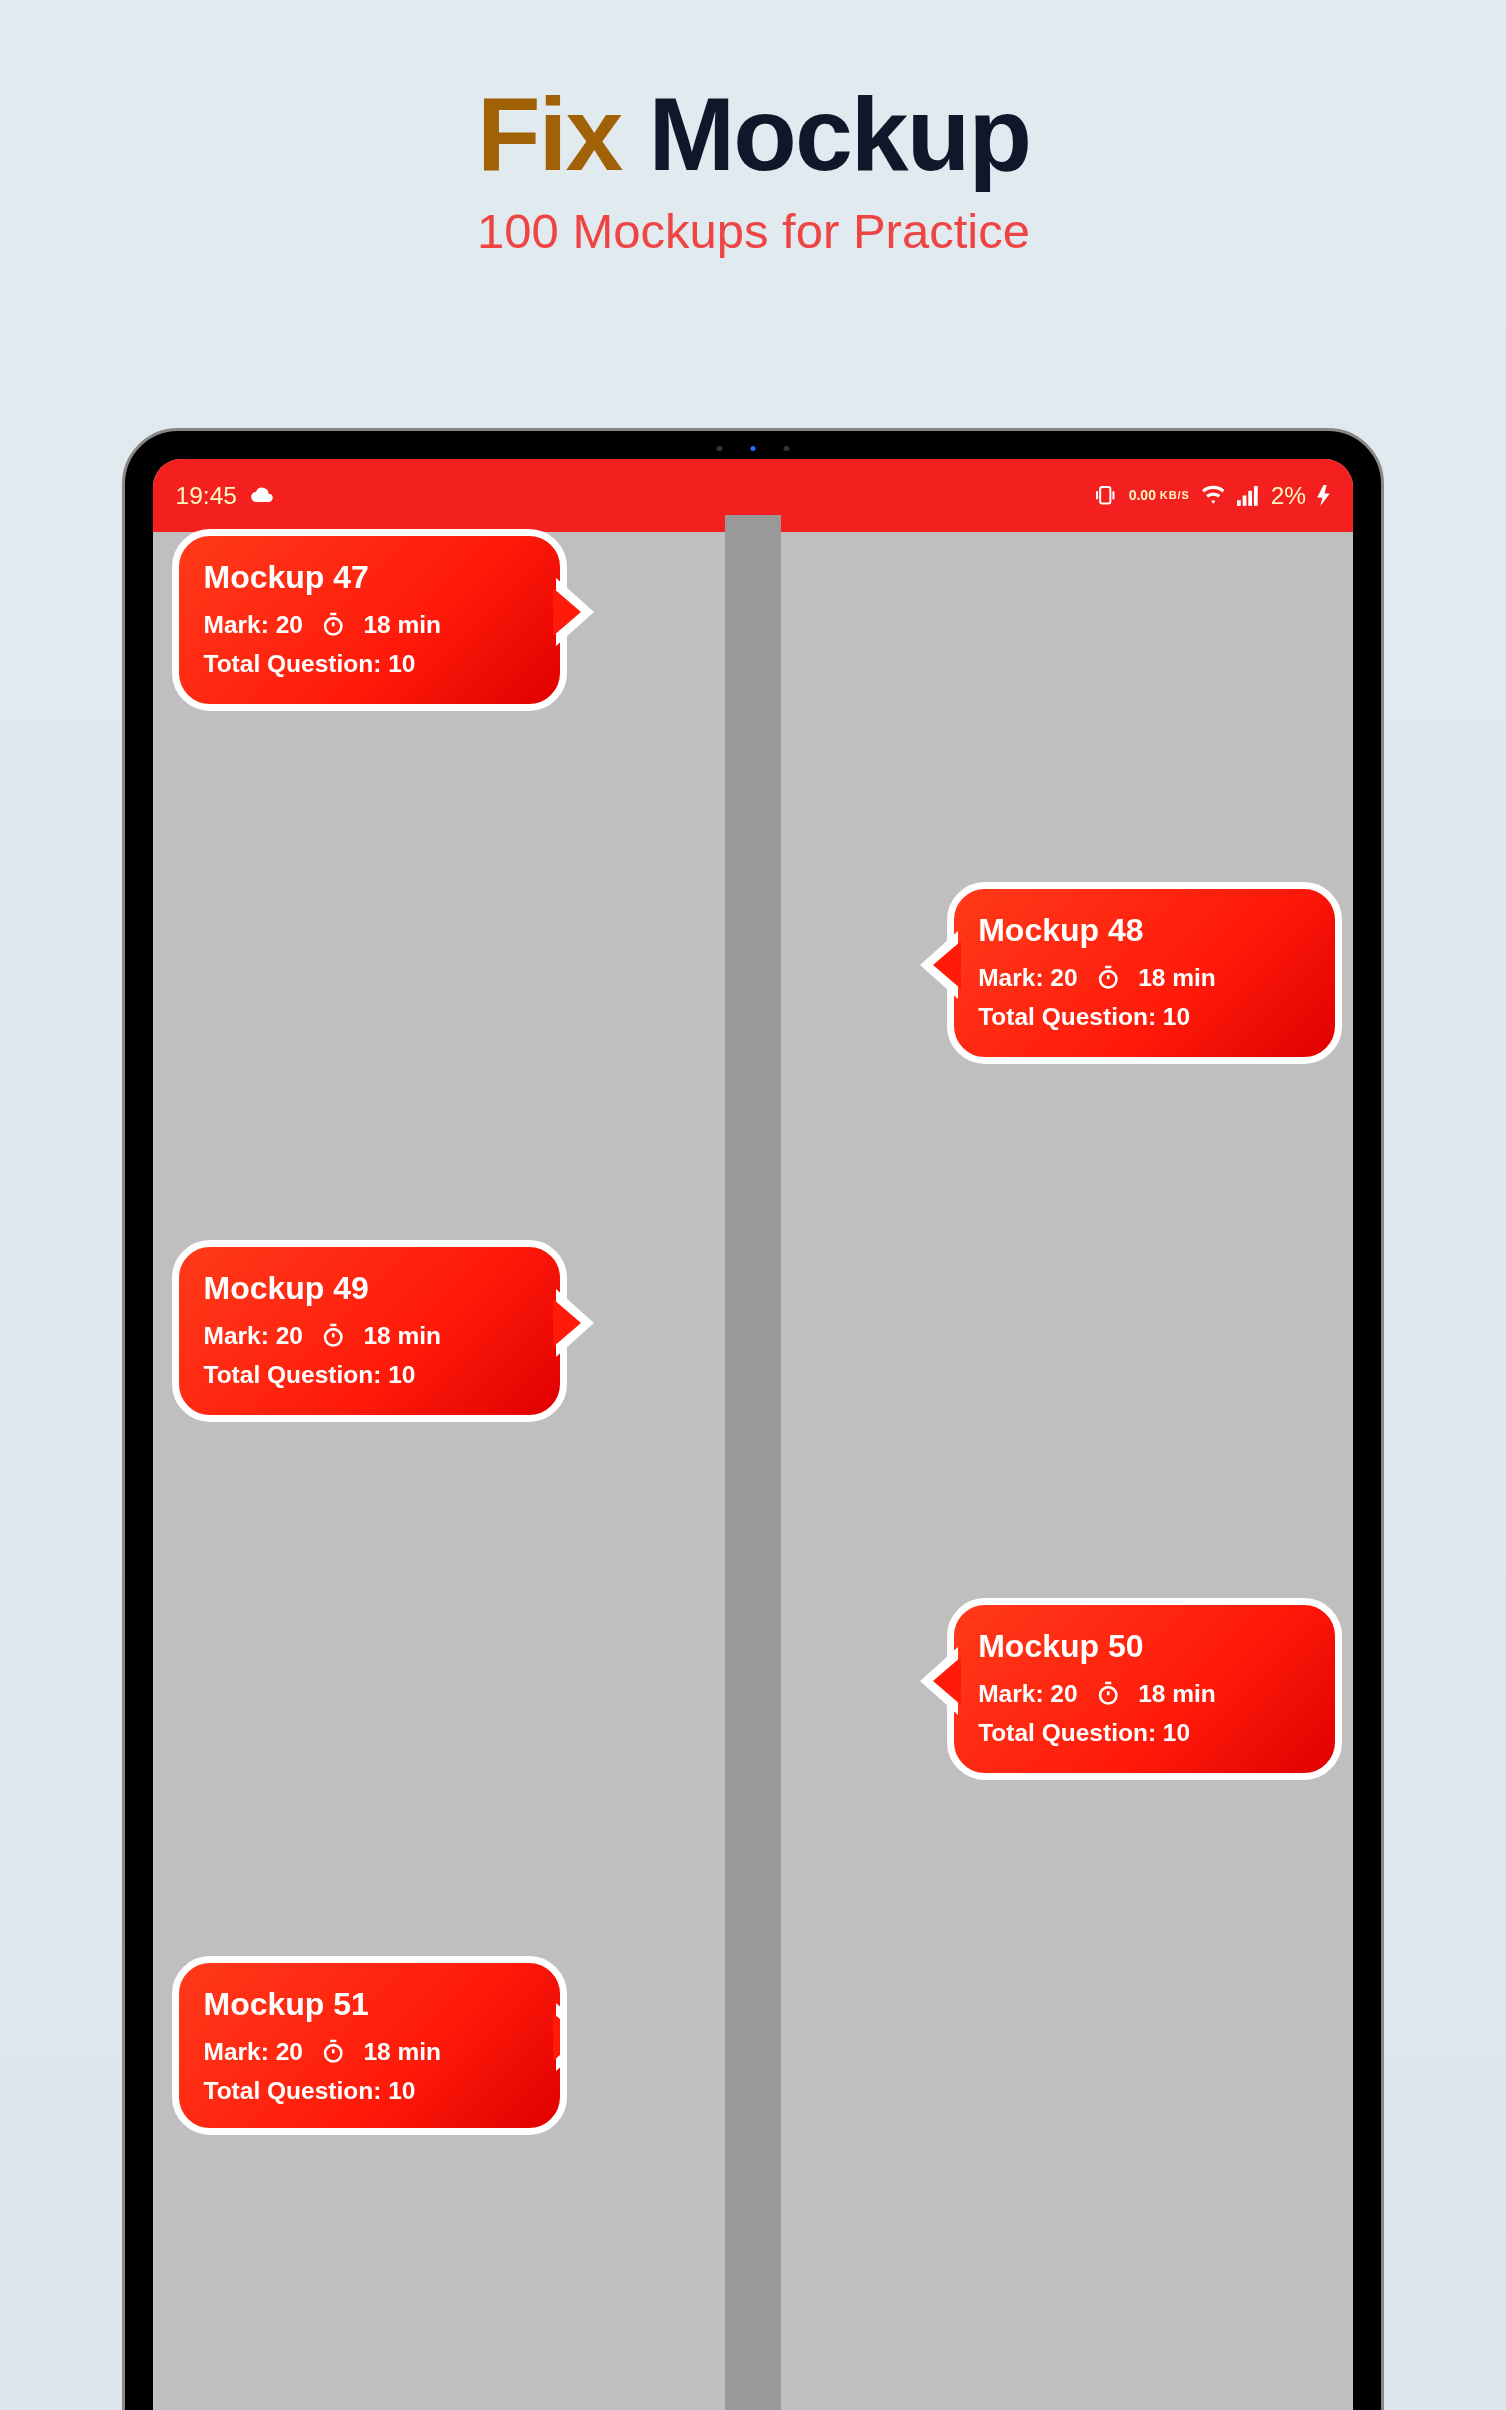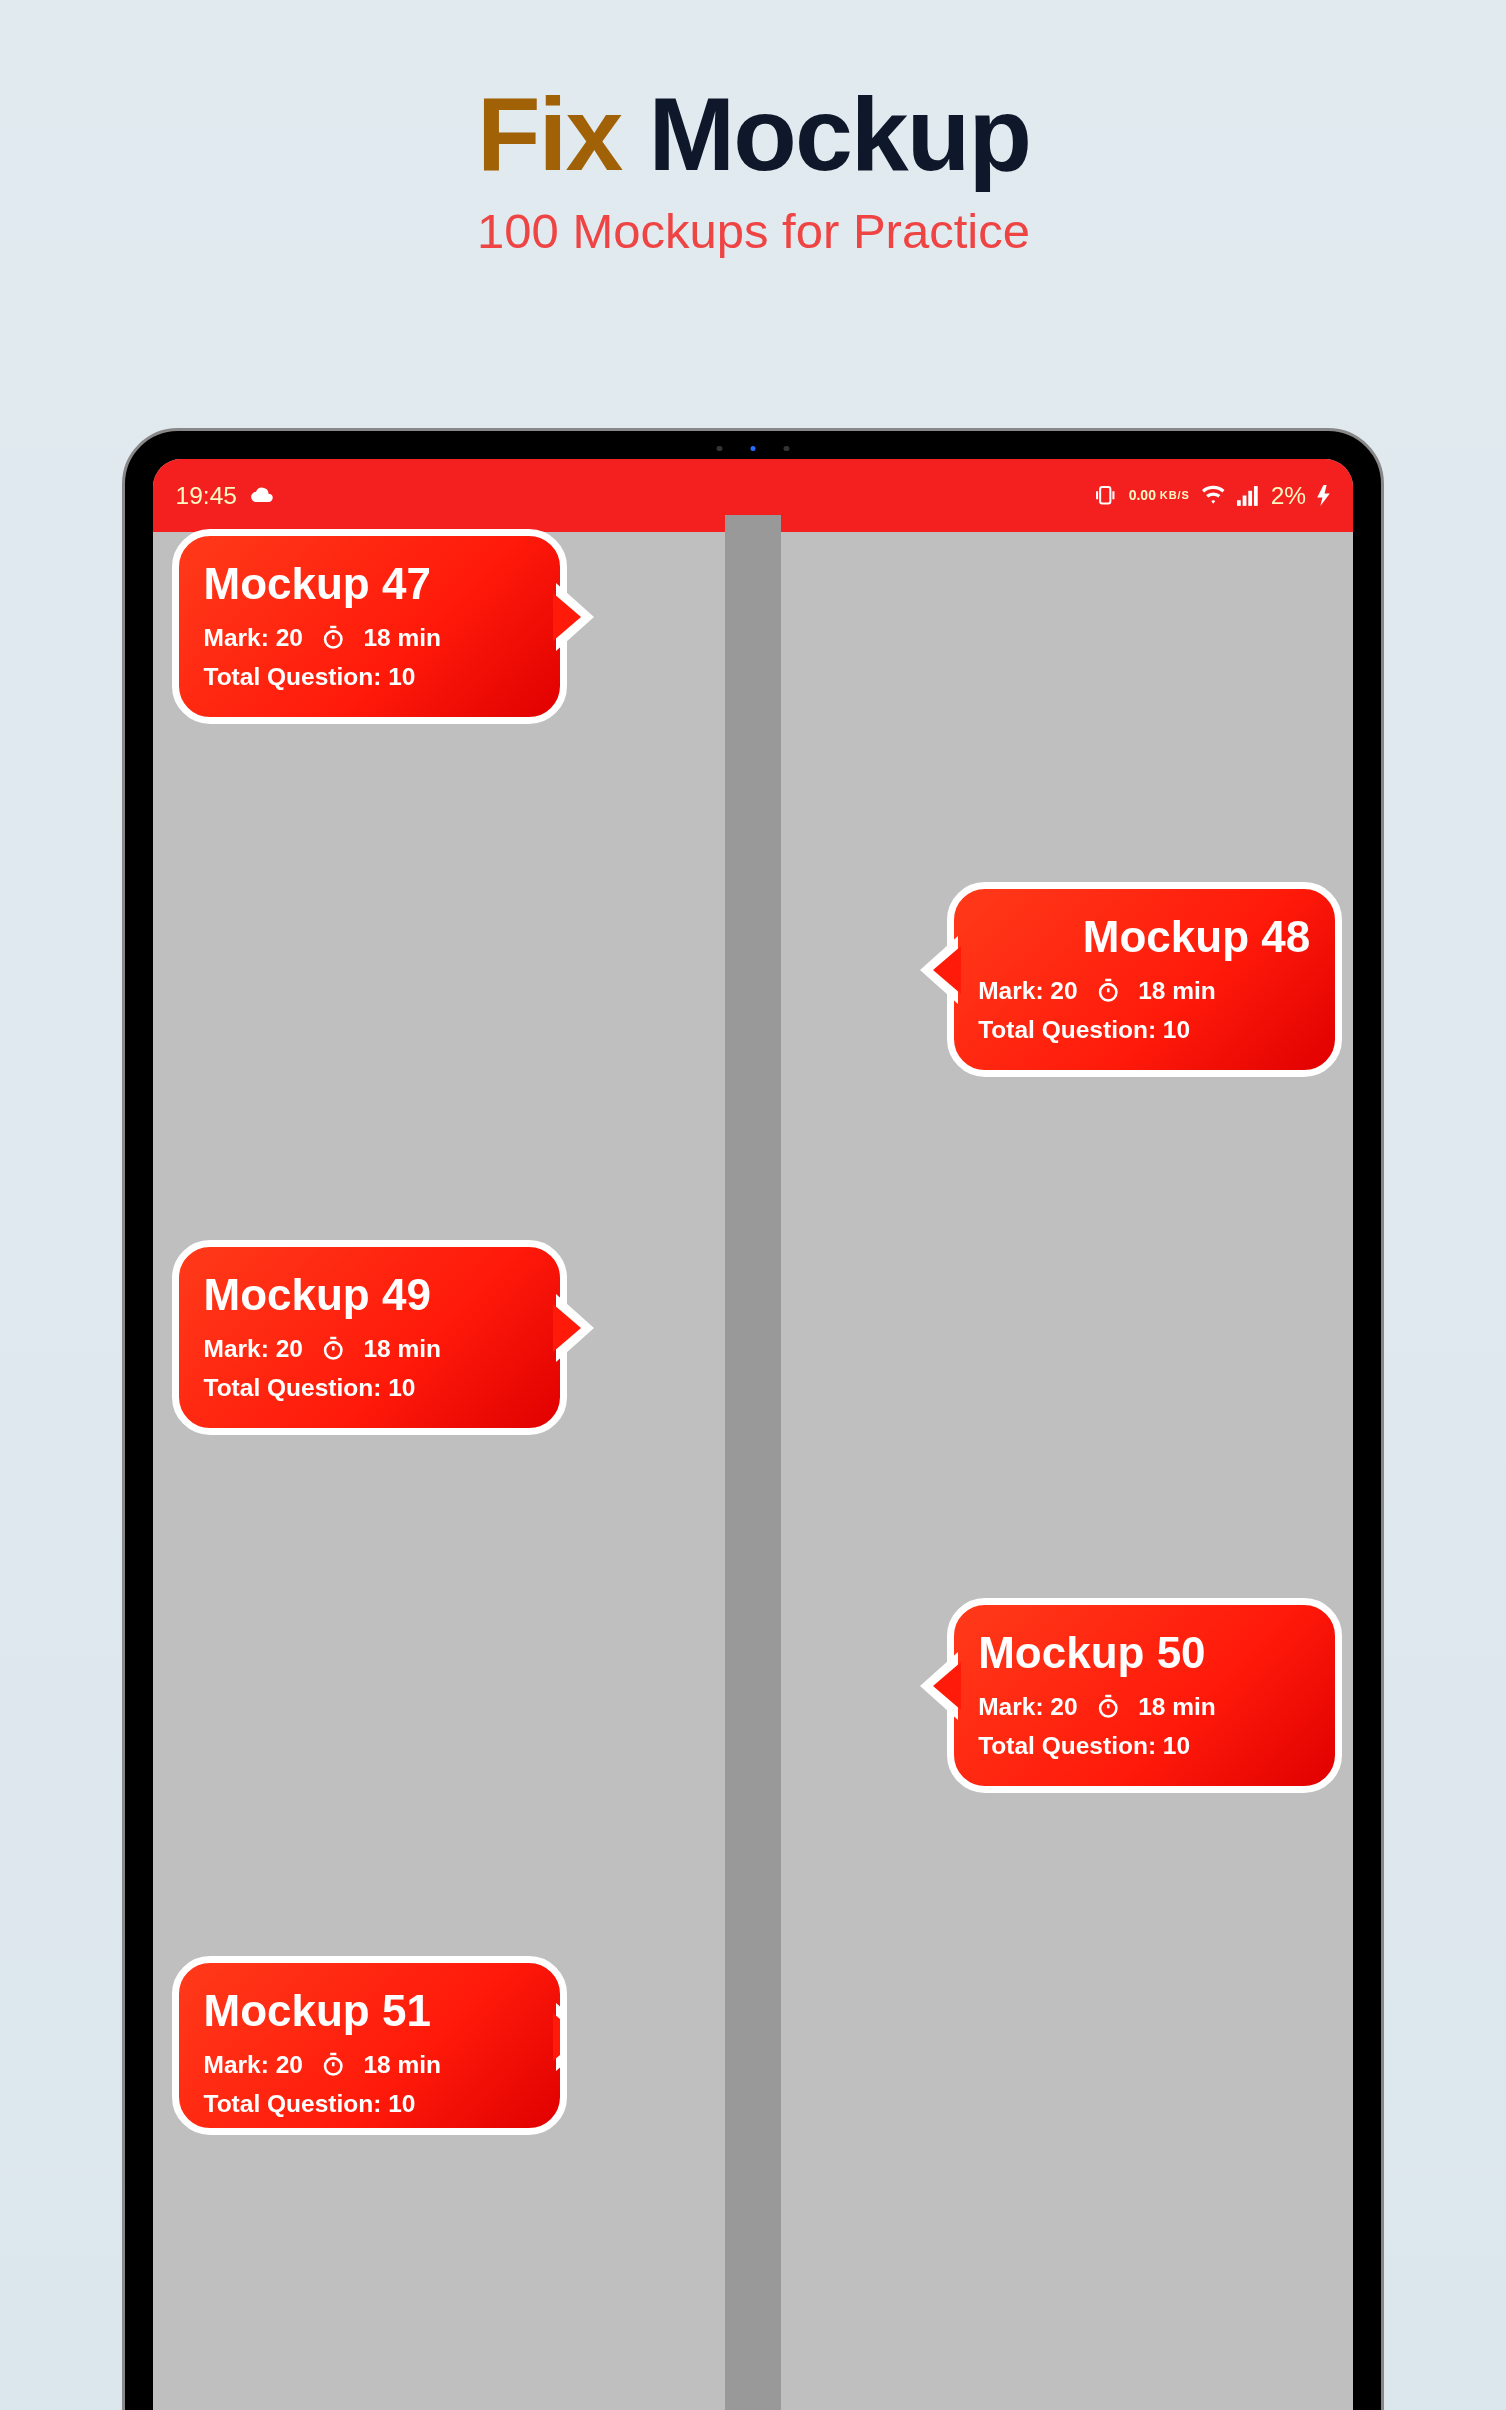--- a/index.html
+++ b/index.html
@@ -155,21 +155,21 @@
       width: 0; height: 0;
       border-top: 24.5px solid transparent;
       border-bottom: 24.5px solid transparent;
       border-right: 28px solid #ff1a0a;
       z-index: 2;
     }
 
     .bubble.partial { height: 179px; overflow: hidden; }
 
     .bubble-title {
-      font-size: 44px;
+      font-size: 32px;
       font-weight: 800;
       margin-bottom: 15px;
       white-space: nowrap;
     }
     .bubble-line {
       font-size: 24.5px;
       font-weight: 700;
       margin-bottom: 11.3px;
       display: flex;
       align-items: center;
@@ -239,21 +239,21 @@
             <span style="display:inline-flex;align-items:center;">
               <svg class="timer-svg" viewBox="0 0 24 24" fill="none" stroke="#fff" stroke-width="2.5">
                 <circle cx="12" cy="14" r="8"></circle>
                 <path d="M12 10v4M9 2h6"></path>
               </svg>
             </span> 
             <span>18 min</span>
           </div>
           <div class="bubble-line">Total Question: 10</div>
         </div>
-        <div class="bubble right" style="top: 367px; text-align: right;">
+        <div class="bubble right" style="top: 367px;">
           <div class="bubble-title">Mockup 48</div>
           <div class="bubble-line">
             <span>Mark: 20</span> 
             <span style="display:inline-flex;align-items:center;">
               <svg class="timer-svg" viewBox="0 0 24 24" fill="none" stroke="#fff" stroke-width="2.5">
                 <circle cx="12" cy="14" r="8"></circle>
                 <path d="M12 10v4M9 2h6"></path>
               </svg>
             </span> 
             <span>18 min</span>

